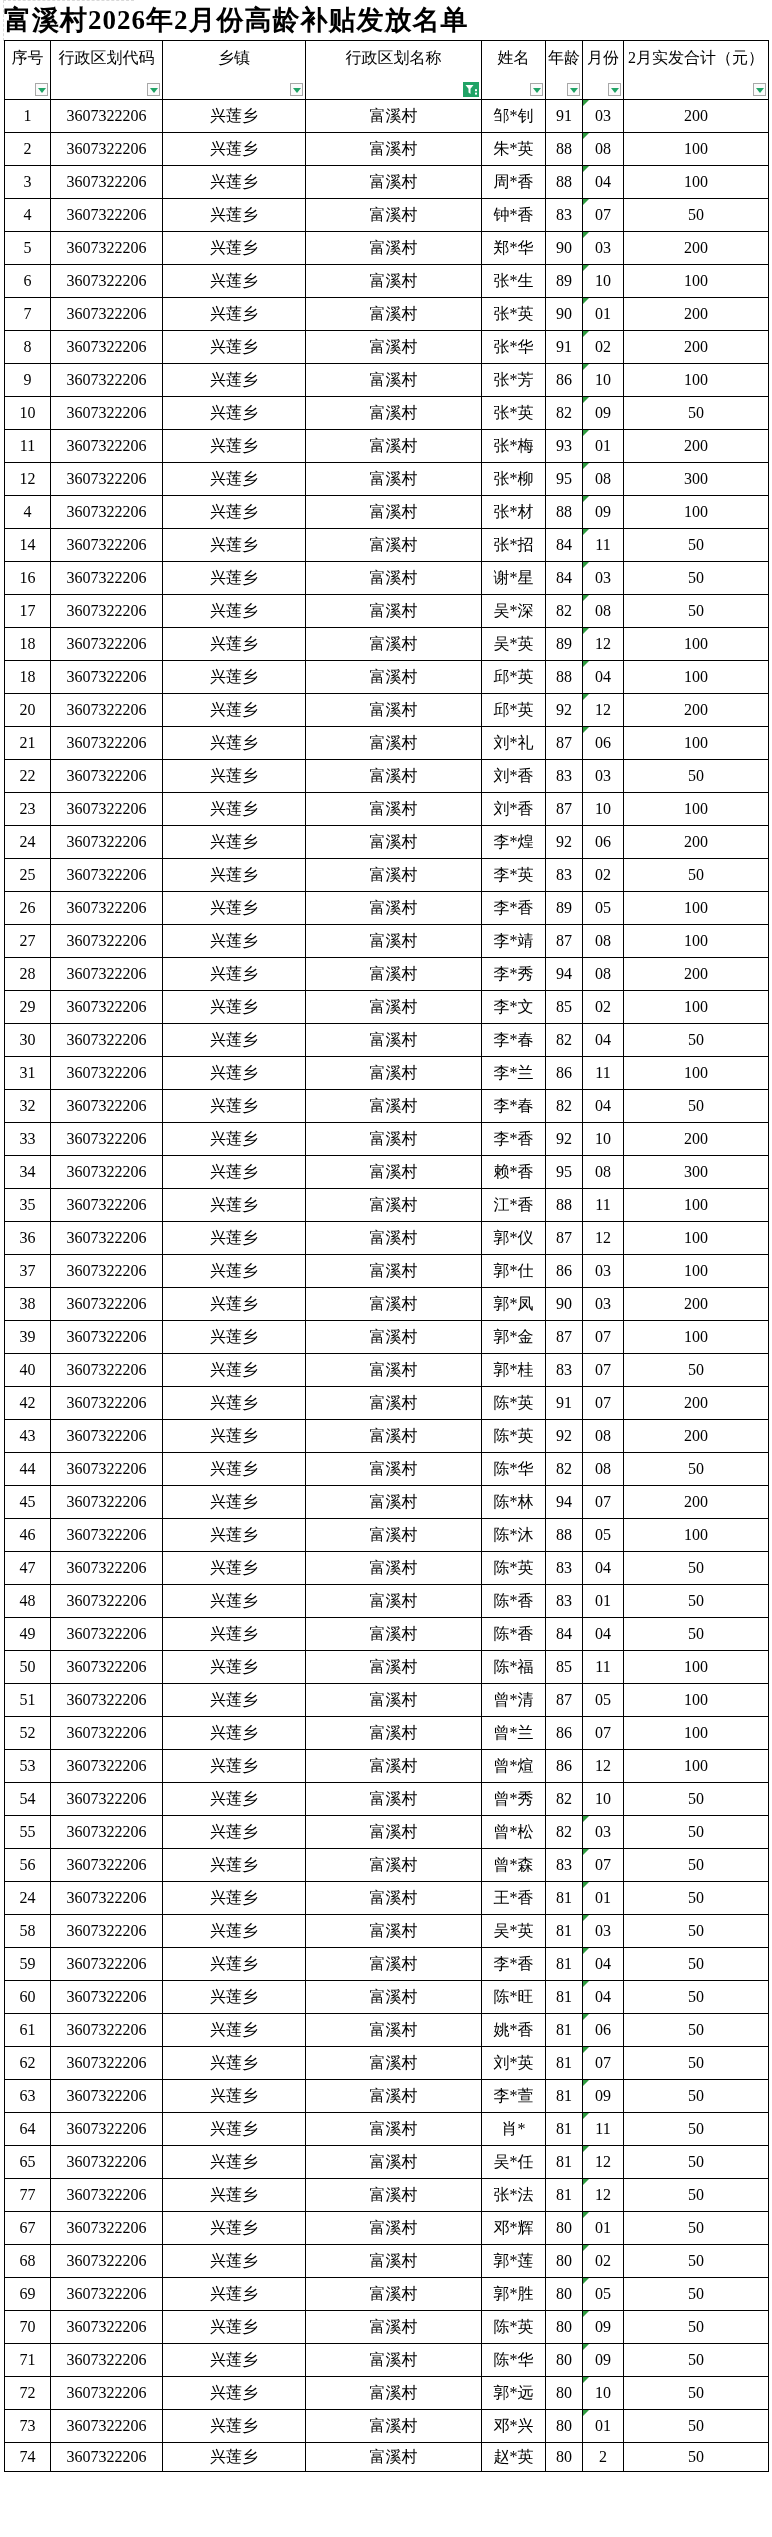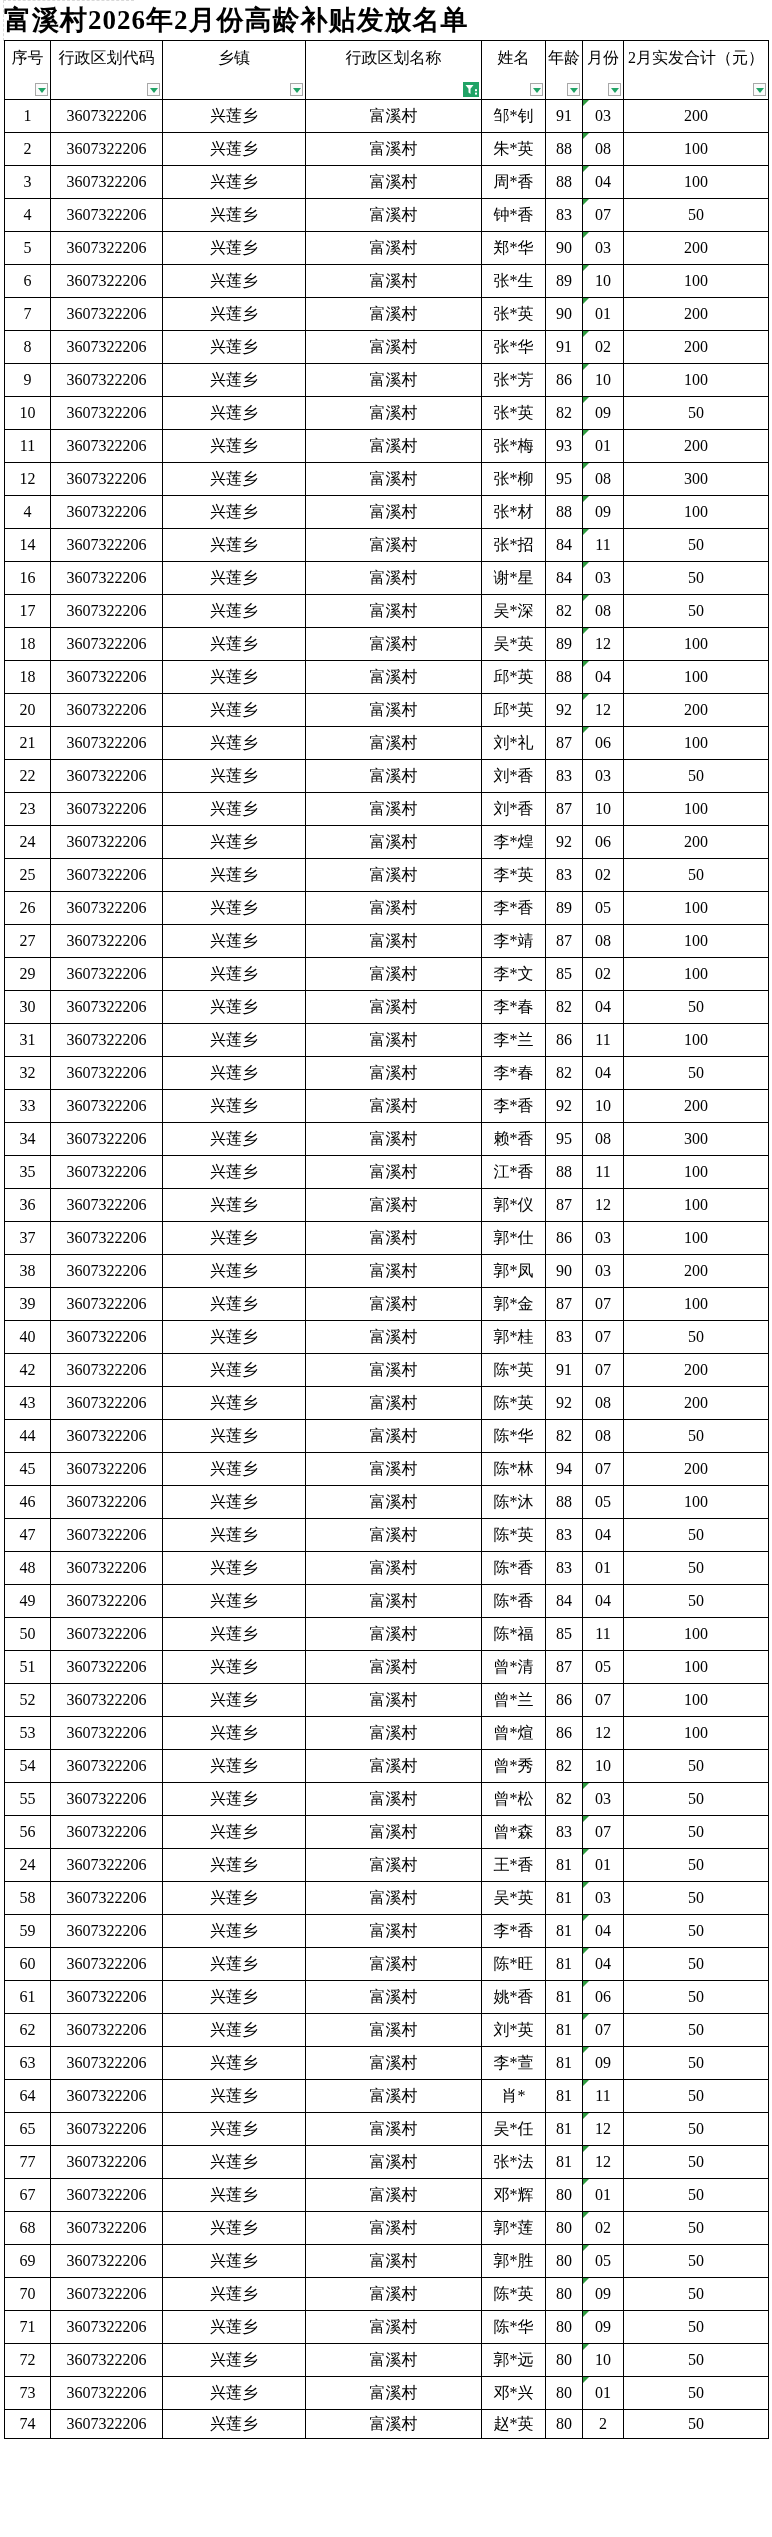--- a/index.html
+++ b/index.html
@@ -364,20 +364,30 @@
           <td>27</td>
           <td>3607322206</td>
           <td>兴莲乡</td>
           <td>富溪村</td>
           <td>李*靖</td>
           <td>87</td>
           <td>08</td>
           <td>100</td>
         </tr>
         <tr>
+          <td>28</td>
+          <td>3607322206</td>
+          <td>兴莲乡</td>
+          <td>富溪村</td>
+          <td>李*秀</td>
+          <td>94</td>
+          <td>08</td>
+          <td>200</td>
+        </tr>
+        <tr>
           <td>29</td>
           <td>3607322206</td>
           <td>兴莲乡</td>
           <td>富溪村</td>
           <td>李*文</td>
           <td>85</td>
           <td>02</td>
           <td>100</td>
         </tr>
         <tr>

